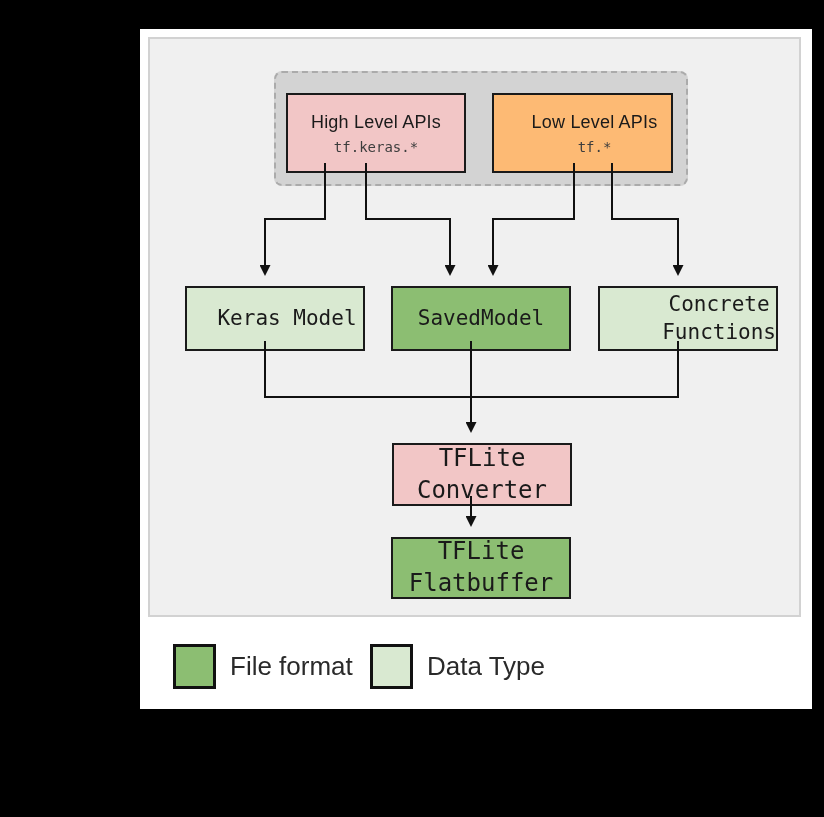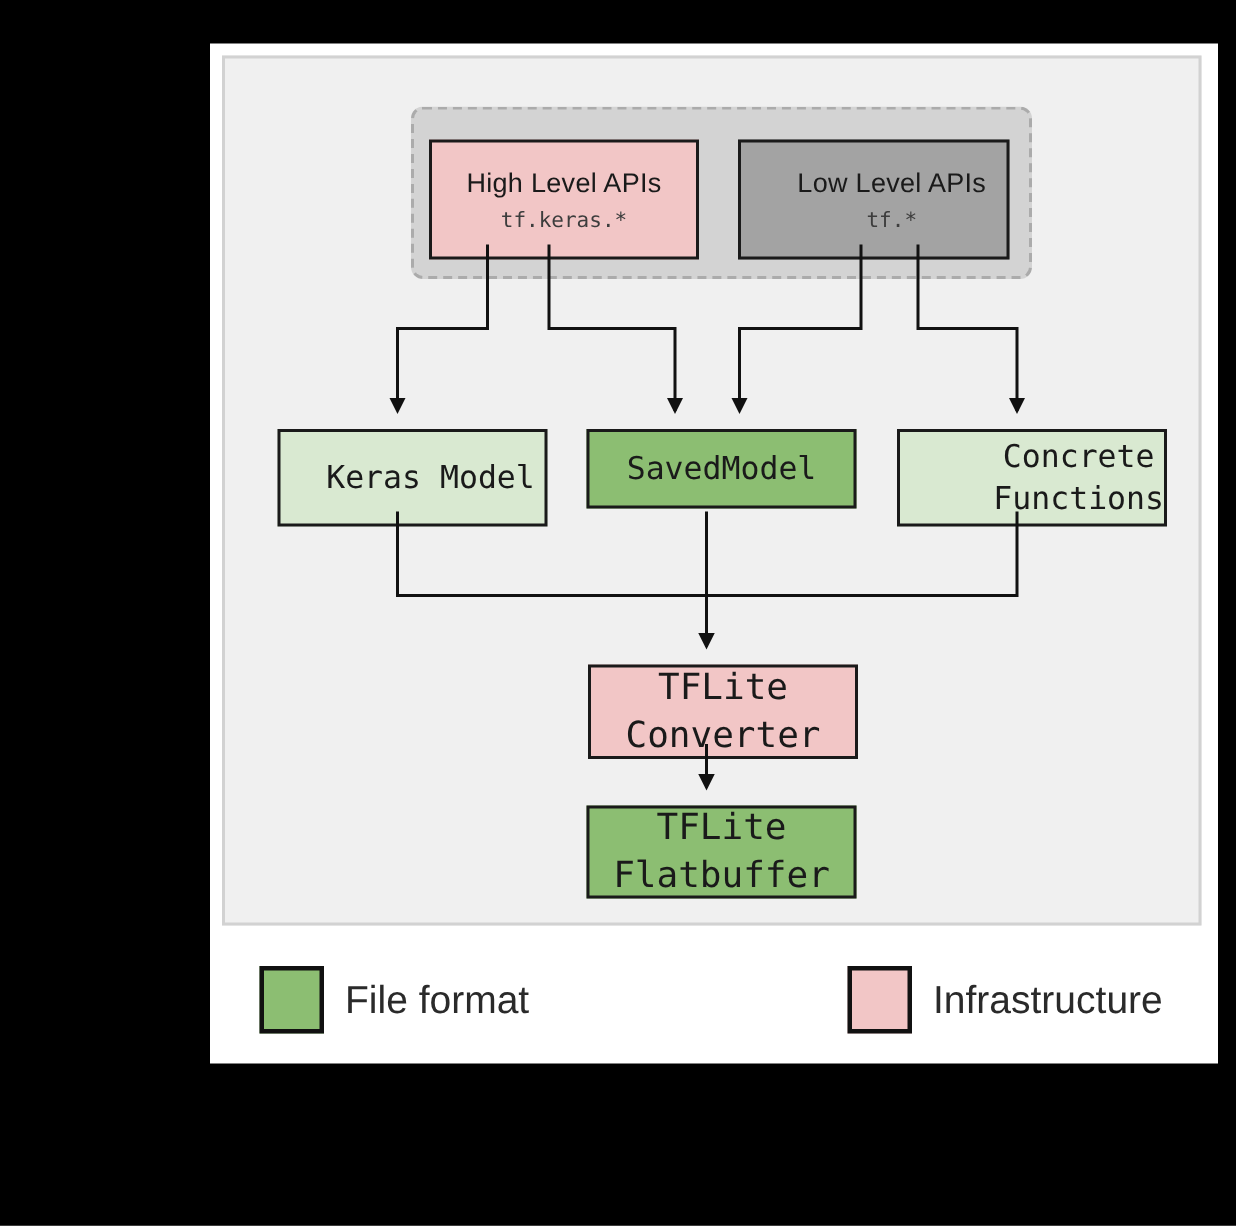--- a/index.html
+++ b/index.html
@@ -43,21 +43,21 @@
   }
   .node-label {
     font-family:"DejaVu Sans Mono","Liberation Mono",monospace;
     font-size:21px; color:#1a1a1a;
     white-space:pre-line; line-height:1.32;
   }
   .node-label.small { font-size:24px; }
   .box-high  { left:136px; top:54px;  width:180px; height:80px; }
   .box-low   { left:342px; top:54px;  width:181px; height:80px; }
   .box-keras    { left:35px;  top:247px; width:180px; height:65px;padding-left:24px; }
-  .box-saved    { left:241px; top:247px; width:180px; height:53px; }
+  .box-saved    { left:241px; top:247px; width:180px; height:65px; }
   .box-concrete { left:448px; top:247px; width:180px; height:65px;align-items:flex-end; }
   .box-converter  { left:242px; top:404px; width:180px; height:63px; }
   .box-flatbuffer { left:241px; top:498px; width:180px; height:62px; }
   .connectors {
     position:absolute; left:0; top:0;
     width:672px; height:680px;
     pointer-events:none;
   }
   .legend {
     position:absolute; left:0; top:614px; width:672px; height:46px;
@@ -87,21 +87,21 @@
 
     <div class="panel" style="background-color: rgb(240, 240, 240);">
 
       <div class="api-group" style="background-color: rgb(211, 211, 211);"></div>
 
       <div class="node box-high" style="background-color: rgb(242, 198, 198);">
         <div class="node-title">High Level APIs</div>
         <div class="node-code">tf.keras.*</div>
       </div>
 
-      <div class="node box-low" style="background-color: #a3a3a3; padding-left: 24px;">
+      <div class="node box-low" style="background-color: #fdba74; padding-left: 24px;">
         <div class="node-title">Low Level APIs</div>
         <div class="node-code">tf.*</div>
       </div>
 
       <div class="node box-keras" style="background-color: rgb(217, 233, 209);">
         <div class="node-label">Keras Model</div>
       </div>
 
       <div class="node box-saved" style="background-color: rgb(140, 190, 114);">
         <div class="node-label">SavedModel</div>
@@ -138,20 +138,20 @@
         <path d="M331,312 V402" marker-end="url(#arrow)"></path>
         <path d="M331,467 V496" marker-end="url(#arrow)"></path>
       </g>
     </svg>
 
     <div class="legend">
       <div class="legend-item legend-item-1">
         <div class="swatch" style="background-color: rgb(140, 190, 114);"></div>
         <div class="legend-label">File format</div>
       </div>
-      <div class="legend-item legend-item-3">
-        <div class="swatch" style="background-color: rgb(242, 198, 198);"></div>
-        <div class="legend-label">Infrastructure</div>
+      <div class="legend-item legend-item-2">
+        <div class="swatch" style="background-color: rgb(217, 233, 209);"></div>
+        <div class="legend-label">Data Type</div>
       </div>
     </div>
 
   </div>
 </div>
 
 </body></html>

